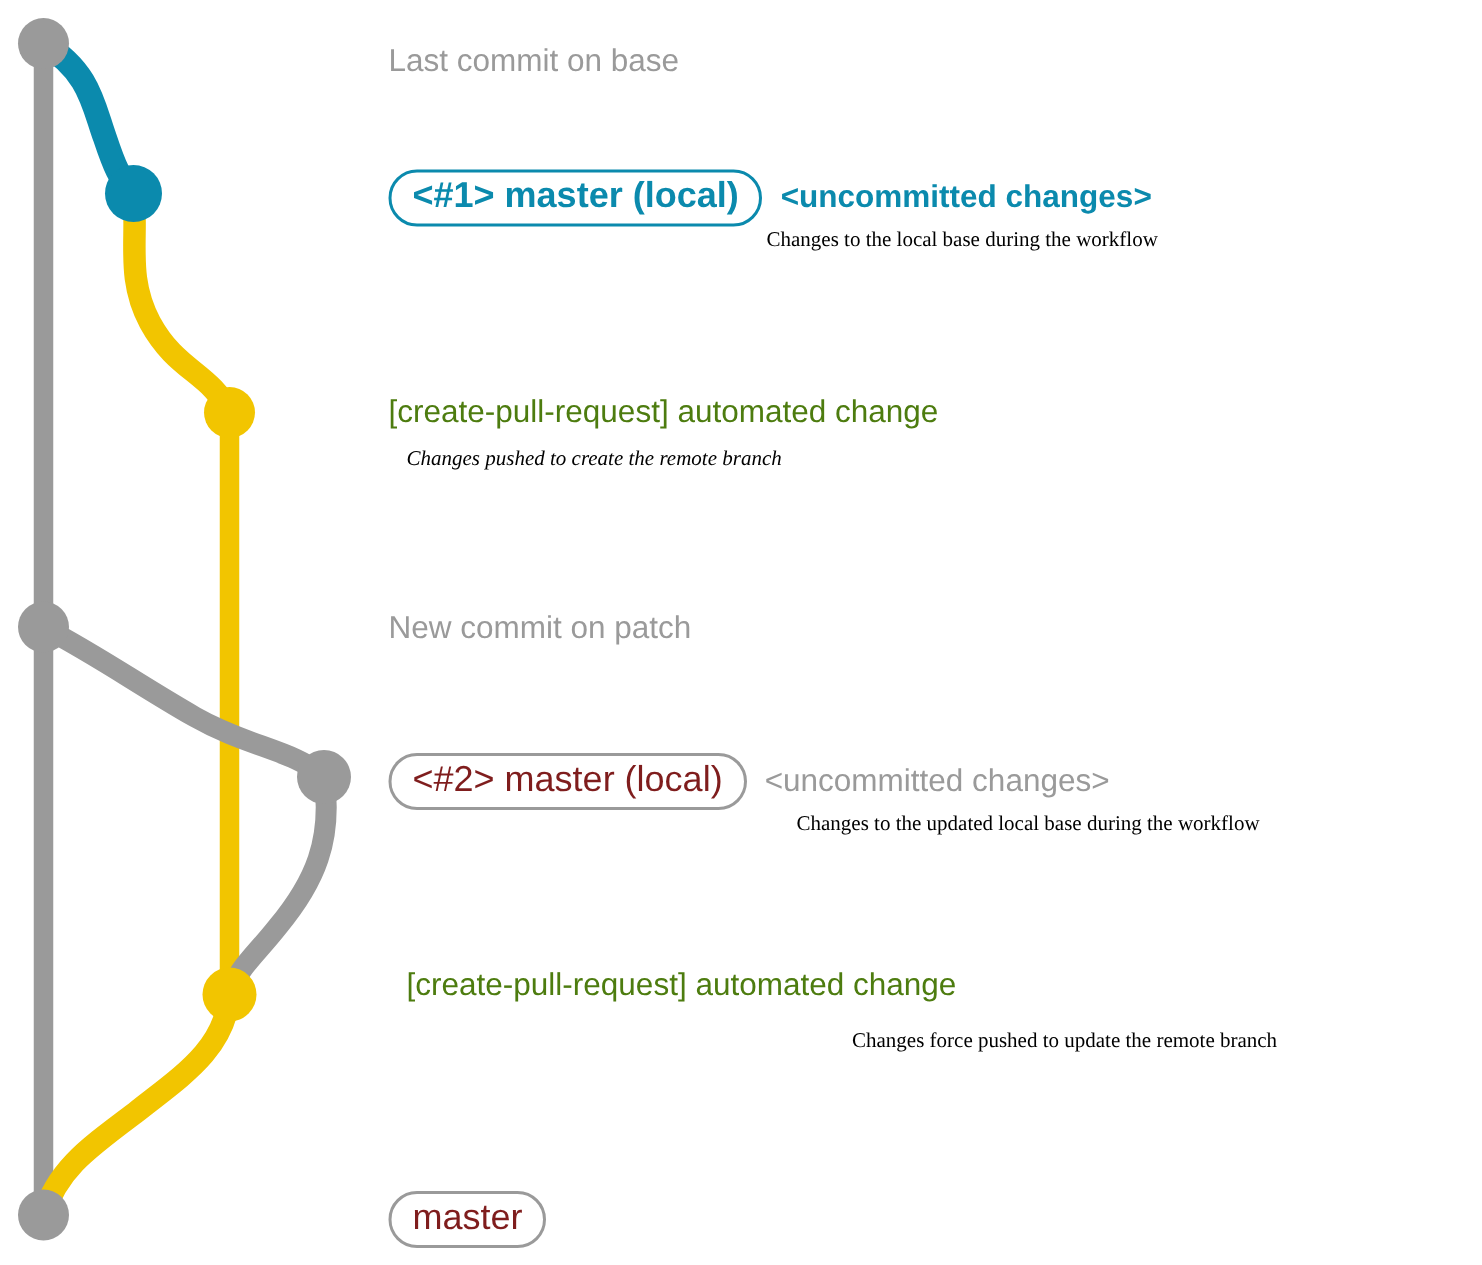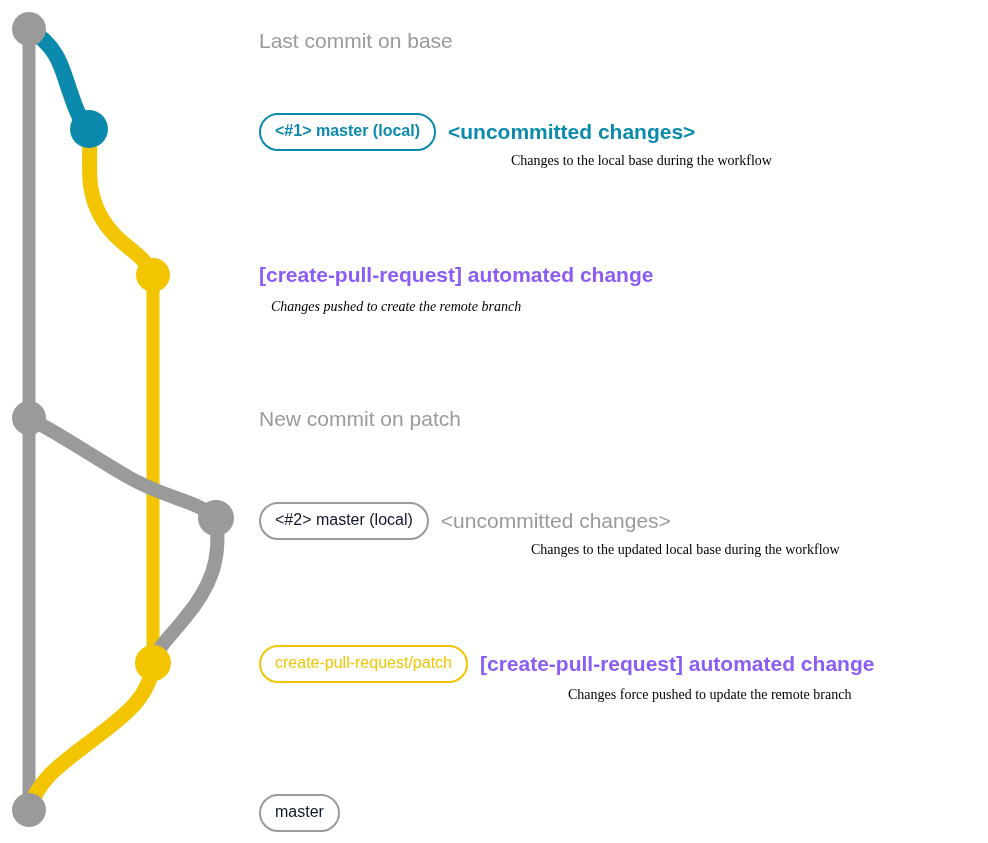--- a/index.html
+++ b/index.html
@@ -13,37 +13,37 @@
   #stage{position:relative;width:988px;height:843px;}
   #graph{position:absolute;left:0;top:0;width:988px;height:843px;}
 
   .row{position:absolute;display:flex;align-items:center;white-space:nowrap;}
 
   .pill{
     display:inline-block;
     border:2px solid #999999;
     border-radius:20px;
     padding:4px 14px 6px 14px;
-    font-size:16px;
+    font-size:24px;
     line-height:24px;
     color:#999999;
     background:transparent;
   }
   .pill.teal{border-color:#0b8aad;color:#0b8aad;font-weight:bold;}
-  .pill.gray{border-color:#9a9a9a;color:#0f172a;}
+  .pill.gray{border-color:#9a9a9a;color:#7f1d1d;}
   .pill.yellow{border-color:#f2c500;color:#f2c500;}
 
   .subject{
     font-size:21px;
     line-height:24px;
     white-space:nowrap;
   }
   .subject.teal{color:#0b8aad;font-weight:bold;}
   .subject.gray{color:#9a9a9a;}
-  .subject.yellow{color:#8b5cf6;font-weight:bold;}
+  .subject.yellow{color:#4d7c0f;font-weight:normal;}
   .subject.plain-gray{color:#9a9a9a;font-weight:normal;}
 
   .desc{
     position:absolute;
     font-family:"Liberation Serif", serif;
     font-size:14px;
     line-height:22px;
     color:#000000;
     white-space:nowrap;
   }
@@ -101,21 +101,20 @@
   </div>
 
   <div class="row" style="left:259px;top:502px;">
     <span class="pill gray">&lt;#2&gt; master (local)</span>
     <span class="gap"></span>
     <span class="subject gray">&lt;uncommitted changes&gt;</span>
   </div>
   <div class="desc" style="left:511px;top:539px;margin-left:20px;">Changes to the updated local base during the workflow</div>
 
   <div class="row" style="left:259px;top:645px;">
-    <span class="pill yellow">create-pull-request/patch</span>
     <span class="gap"></span>
     <span class="subject yellow">[create-pull-request] automated change</span>
   </div>
   <div class="desc" style="left:568px;top:684px;text-align:right;">Changes force pushed to update the remote branch</div>
 
   <div class="row" style="left:259px;top:794px;">
     <span class="pill gray">master</span>
     <span class="gap"></span>
   </div>
 

